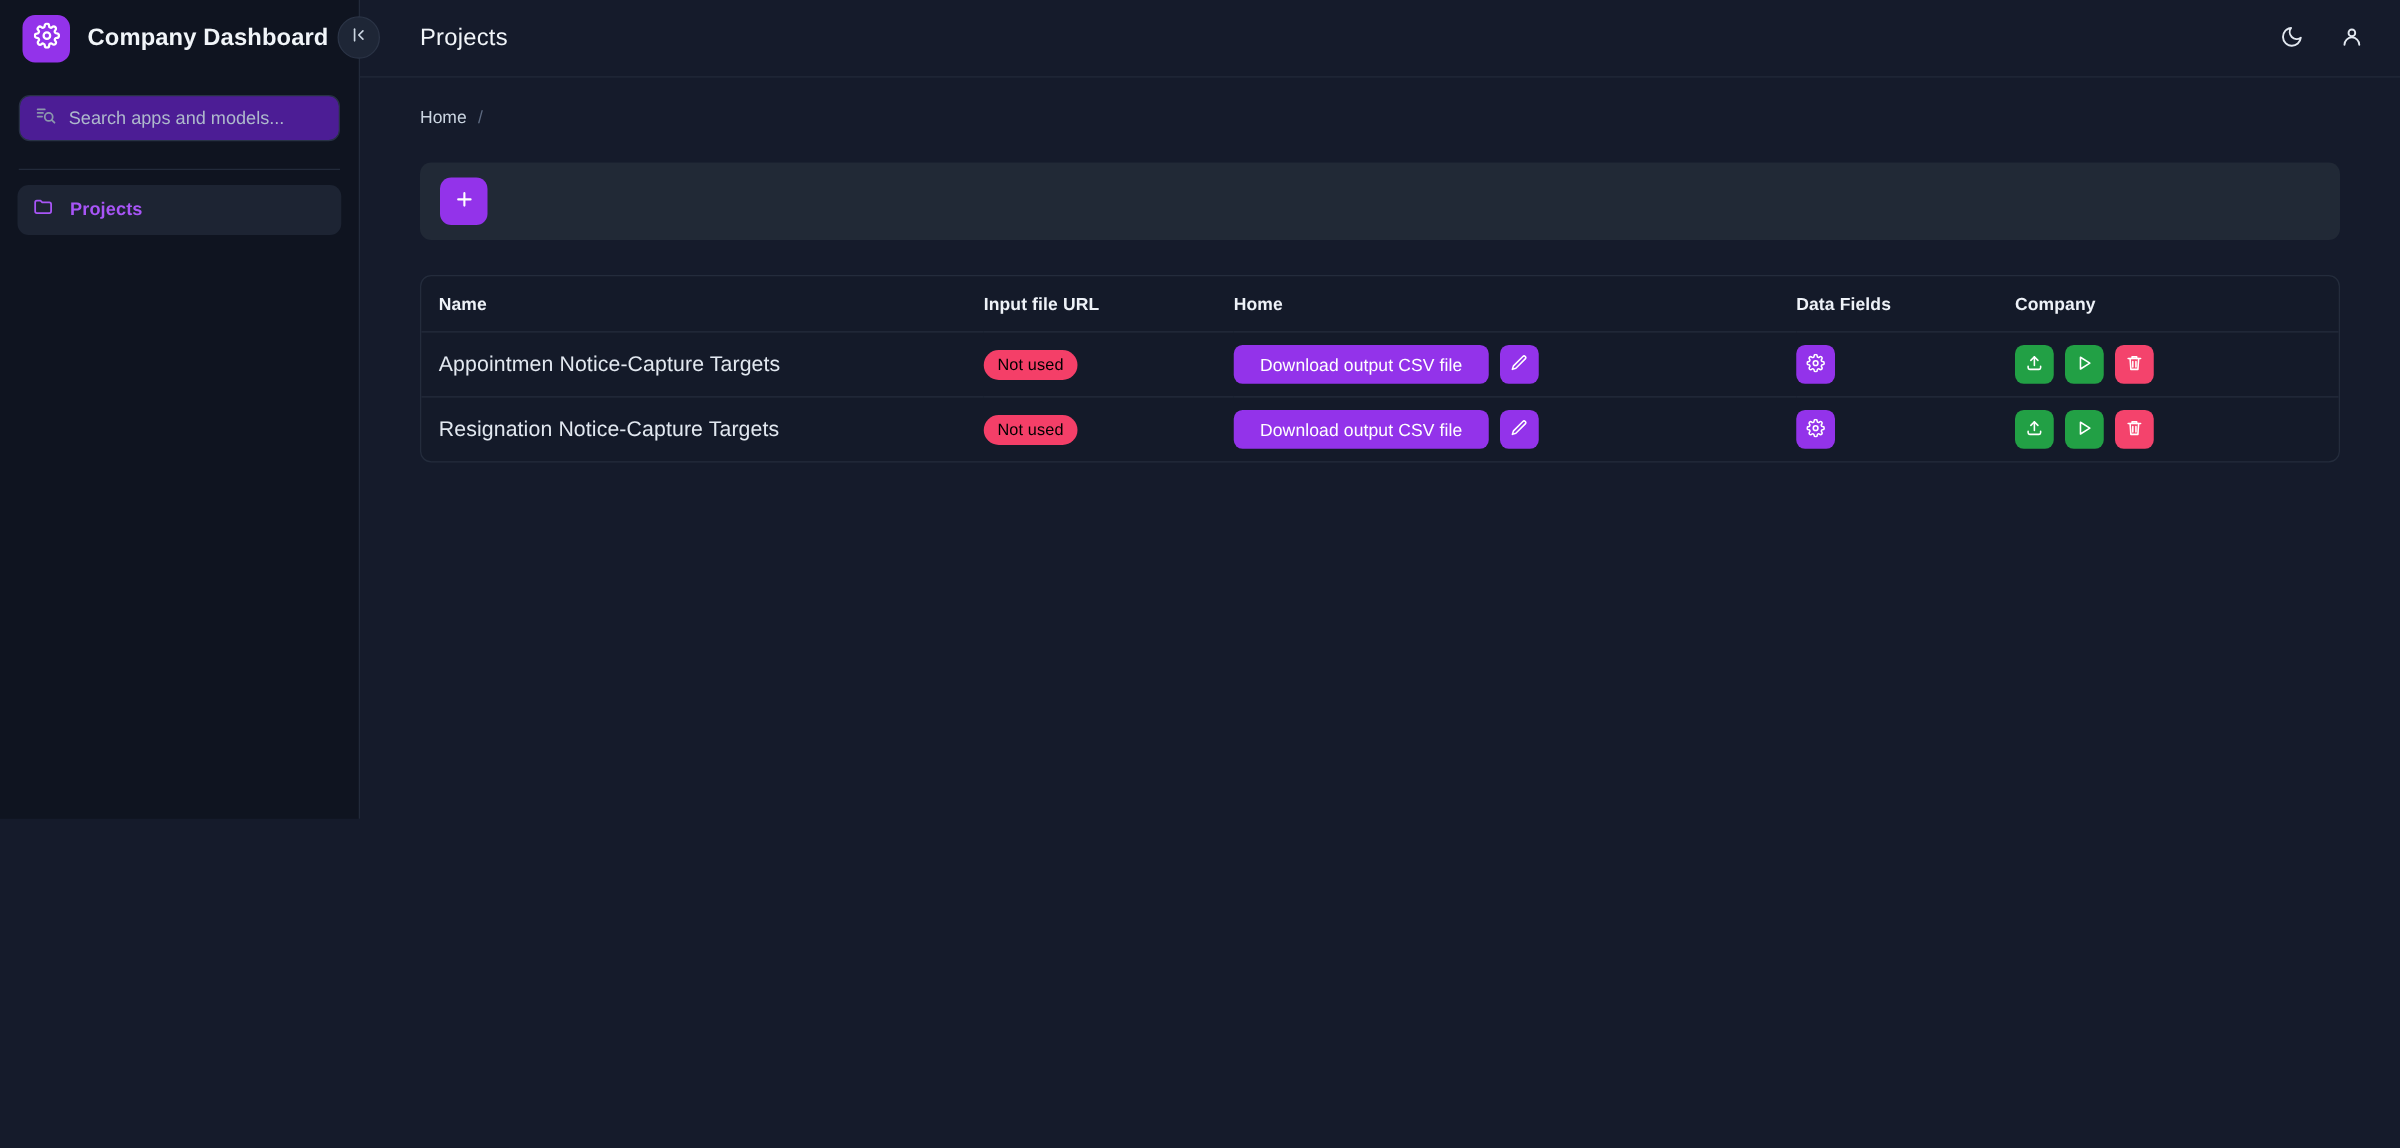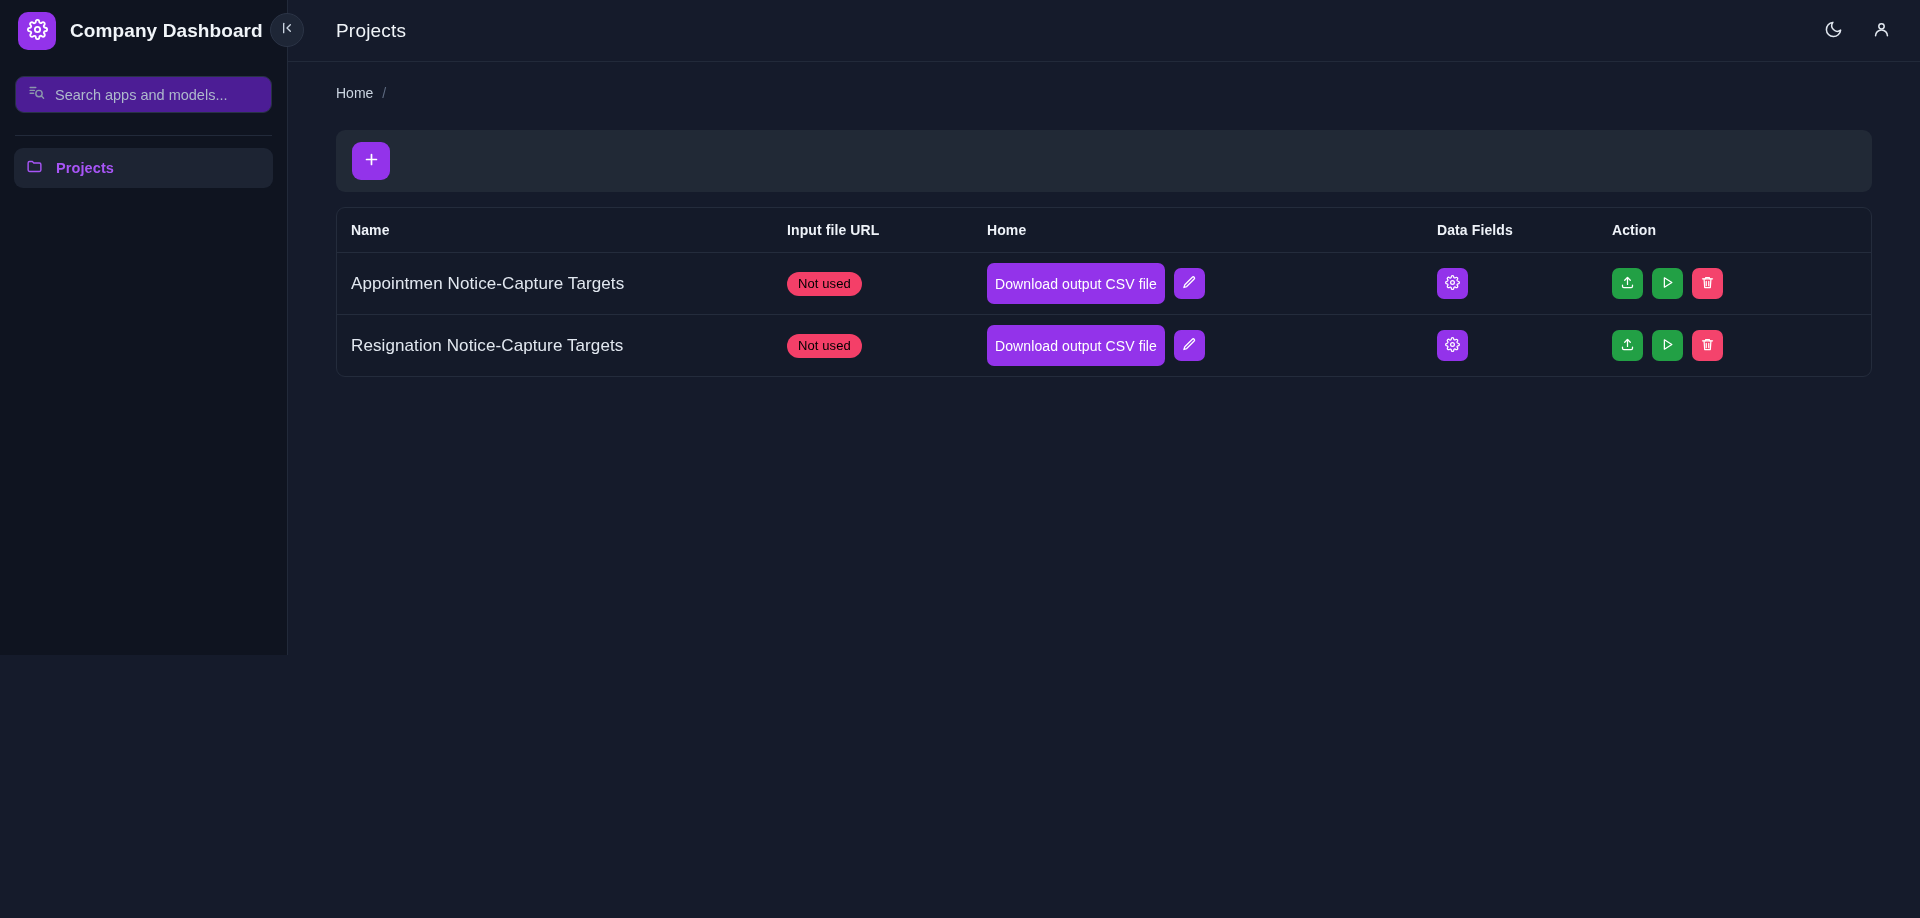--- a/index.html
+++ b/index.html
@@ -181,21 +181,21 @@
     border-radius: 9px;
     background: #9333ea;
     border: none;
     display: flex; align-items: center; justify-content: center;
     cursor: pointer;
   }
   .add-btn svg { width: 17px; height: 17px; }
 
   
   .table-card {
-    margin-top: 15px;
+    margin-top: 28px;
     border: 1px solid #242c3c;
     border-radius: 9px;
     overflow: hidden;
     background: #141a29;
   }
   table { width: 100%; border-collapse: collapse; table-layout: fixed; }
   thead th {
     text-align: left;
     color: #eef2f8;
     font-size: 14px;
@@ -234,22 +234,22 @@
     letter-spacing: .1px;
   }
 
   .btn-row { display: flex; align-items: center; gap: 9px; }
 
   .btn-purple {
     background: #9333ea;
     color: #ffffff;
     border: none;
     border-radius: 7px;
-    height: 41px;
-    padding: 0 8px;
+    height: 31px;
+    padding: 0 21px;
     font-size: 14px;
     font-family: "Liberation Sans", sans-serif;
     cursor: pointer;
     display: flex; align-items: center;
     letter-spacing: .1px;
   }
   .sq-btn {
     width: 31px; height: 31px;
     border: none;
     border-radius: 7px;
@@ -360,21 +360,21 @@
       </div>
 
       <div class="table-card">
         <table>
           <thead>
             <tr>
               <th class="col-name">Name</th>
               <th class="col-url">Input file URL</th>
               <th class="col-files">Home</th>
               <th class="col-fields">Data Fields</th>
-              <th class="col-action">Action</th>
+              <th class="col-action">Company</th>
             </tr>
           </thead>
           <tbody>
 
             <tr>
               <td class="col-name">
                 <span class="cell-name">Appointmen Notice-Capture Targets</span>
               </td>
               <td class="col-url">
                 <span class="badge">Not used</span>

